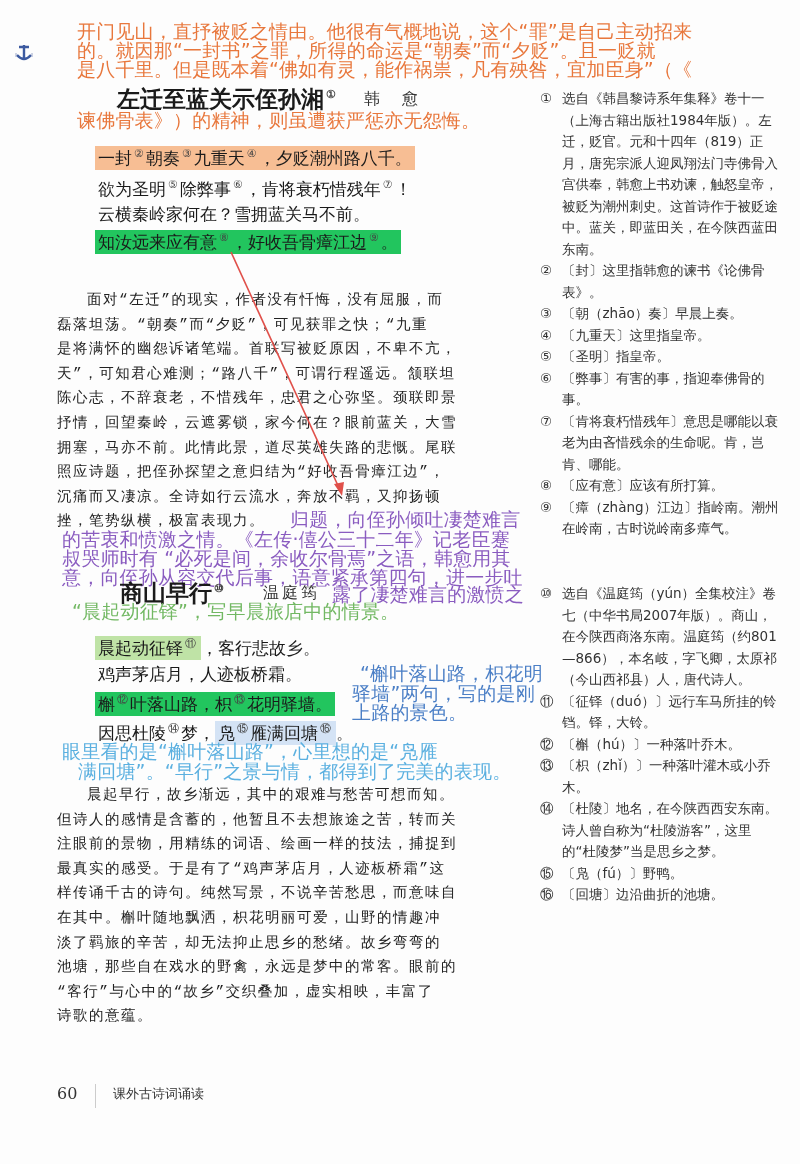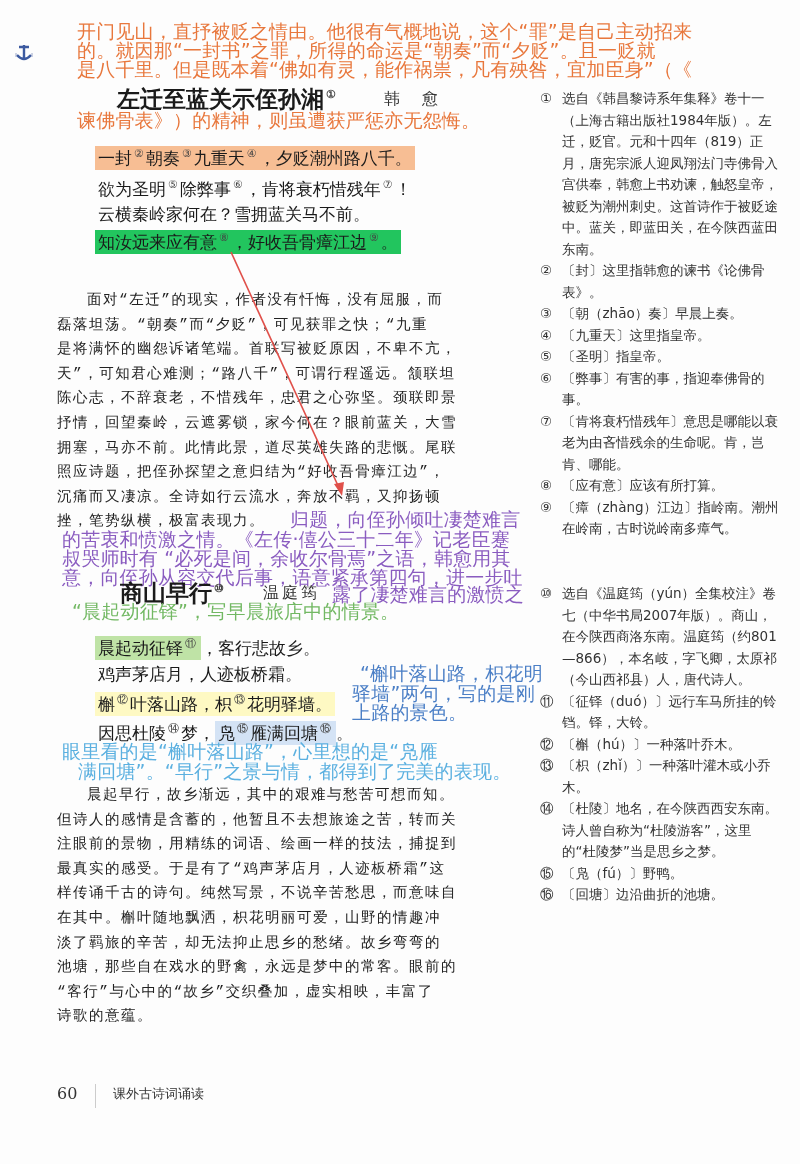--- a/index.html
+++ b/index.html
@@ -18,21 +18,21 @@
   .ann-cyan { color: #5bb0e0; }
   .serif { font-family: "DejaVu Serif", serif; }
   .title { font-size: 23px; font-weight: bold; color: #1a1a1a; white-space: nowrap; }
   .author { font-size: 16px; color: #333; letter-spacing: 10px; white-space: nowrap; }
   .sup { font-size: 11px; vertical-align: super; margin: 0 2px; color: #444; }
   .poem-line { font-size: 17px; line-height: 24px; white-space: nowrap; color: #1a1a1a; }
   .hl { padding: 2px 3px; }
   .hl-orange { background: #f7be94; }
   .hl-purple { background: #22c55e; }
   .hl-green { background: #bfe3a6; }
-  .hl-blue { background: #fef9c3; }
+  .hl-blue { background: #22c55e; }
   .prose { font-family: Liberation Mono, monospace; font-size: 14.5px; color: #222; letter-spacing: 1.5px; white-space: nowrap; }
   .note { font-size: 13.5px; color: #333; line-height: 21.5px; }
   .note-row { display: flex; }
   .note-num { width: 22px; flex: none; }
   .note-text { width: 220px; }
   .footer { font-size: 13px; color: #333; }
 </style>
 </head>
 <body>
 
@@ -43,21 +43,21 @@
   </svg>
 </div>
 
 <div class="abs ann ann-orange" style="left:77px;top:22px;">开门见山，直抒被贬之情由。他很有气概地说，这个“罪”是自己主动招来</div>
 <div class="abs ann ann-orange" style="left:77px;top:41px;">的。就因那“一封书”之罪，所得的命运是“朝奏”而“夕贬”。且一贬就</div>
 <div class="abs ann ann-orange" style="left:77px;top:60px;">是八千里。但是既本着“佛如有灵，能作祸祟，凡有殃咎，宜加臣身”（《</div>
 
 <div class="abs serif title" style="left:117px;top:84px;">
   <span>左迁至蓝关示侄孙湘</span><span class="sup">①</span>
 </div>
-<div class="abs serif author" style="left:384px;top:89px;letter-spacing:22px;">韩愈</div>
+<div class="abs serif author" style="left:364px;top:89px;letter-spacing:22px;">韩愈</div>
 
 <div class="abs ann ann-orange" style="left:77px;top:111px;">谏佛骨表》）的精神，则虽遭获严惩亦无怨悔。</div>
 
 <div class="abs poem-line serif" style="left:95px;top:142px;">
   <span class="hl hl-orange"><span>一封</span><span class="sup">②</span><span>朝奏</span><span class="sup">③</span><span>九重天</span><span class="sup">④</span><span>，夕贬潮州路八千。</span></span>
 </div>
 <div class="abs poem-line serif" style="left:98px;top:173px;">
   <span>欲为圣明</span><span class="sup">⑤</span><span>除弊事</span><span class="sup">⑥</span><span>，肯将衰朽惜残年</span><span class="sup">⑦</span><span>！</span>
 </div>
 <div class="abs poem-line serif" style="left:98px;top:202px;">云横秦岭家何在？雪拥蓝关马不前。</div>

